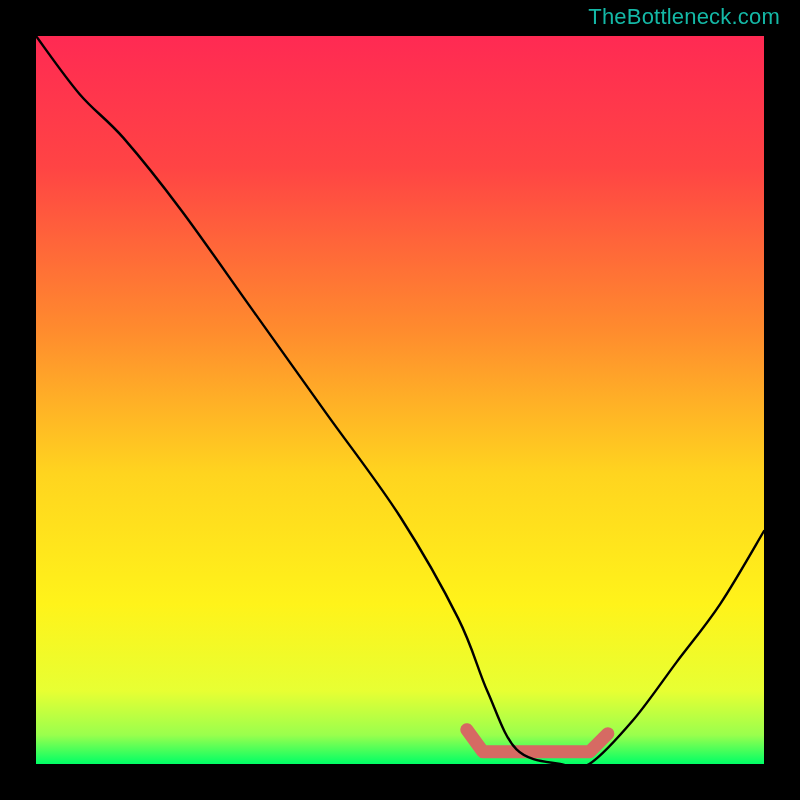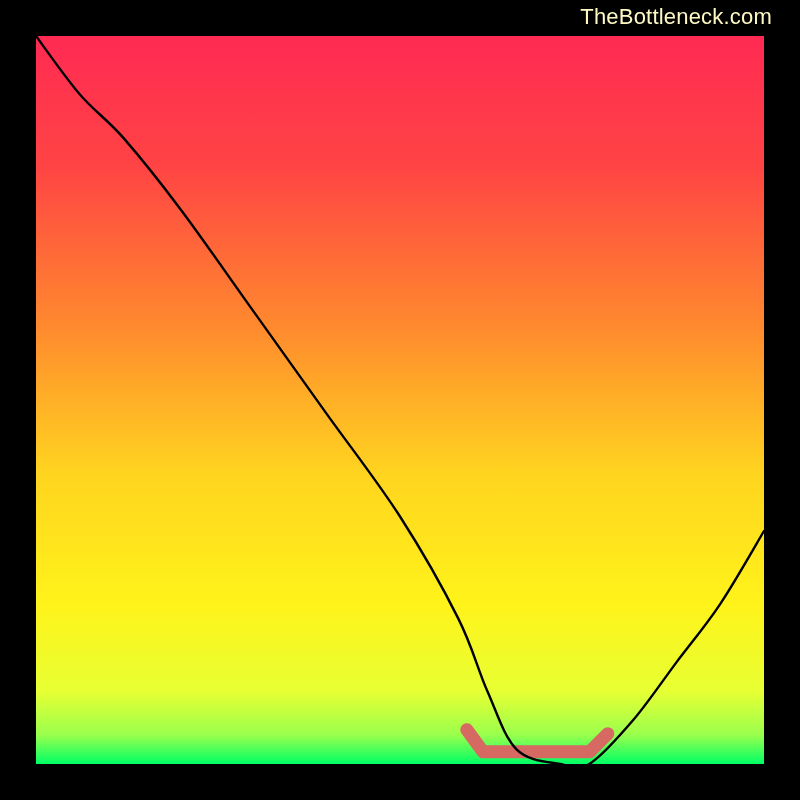--- a/index.html
+++ b/index.html
@@ -13,24 +13,24 @@
   }
   .outer {
     position: relative;
     width: 800px;
     height: 800px;
     background: #000;
   }
   .watermark {
     position: absolute;
     top: 4px;
-    right: 28px;
+    right: 20px;
     font-size: 22px;
     font-weight: 500;
-    color: #fef9c3;
+    color: #14b8a6;
     letter-spacing: 0.2px;
     z-index: 10;
   }
   .plot {
     position: absolute;
     left: 36px;
     top: 36px;
     width: 728px;
     height: 728px;
     overflow: visible;

